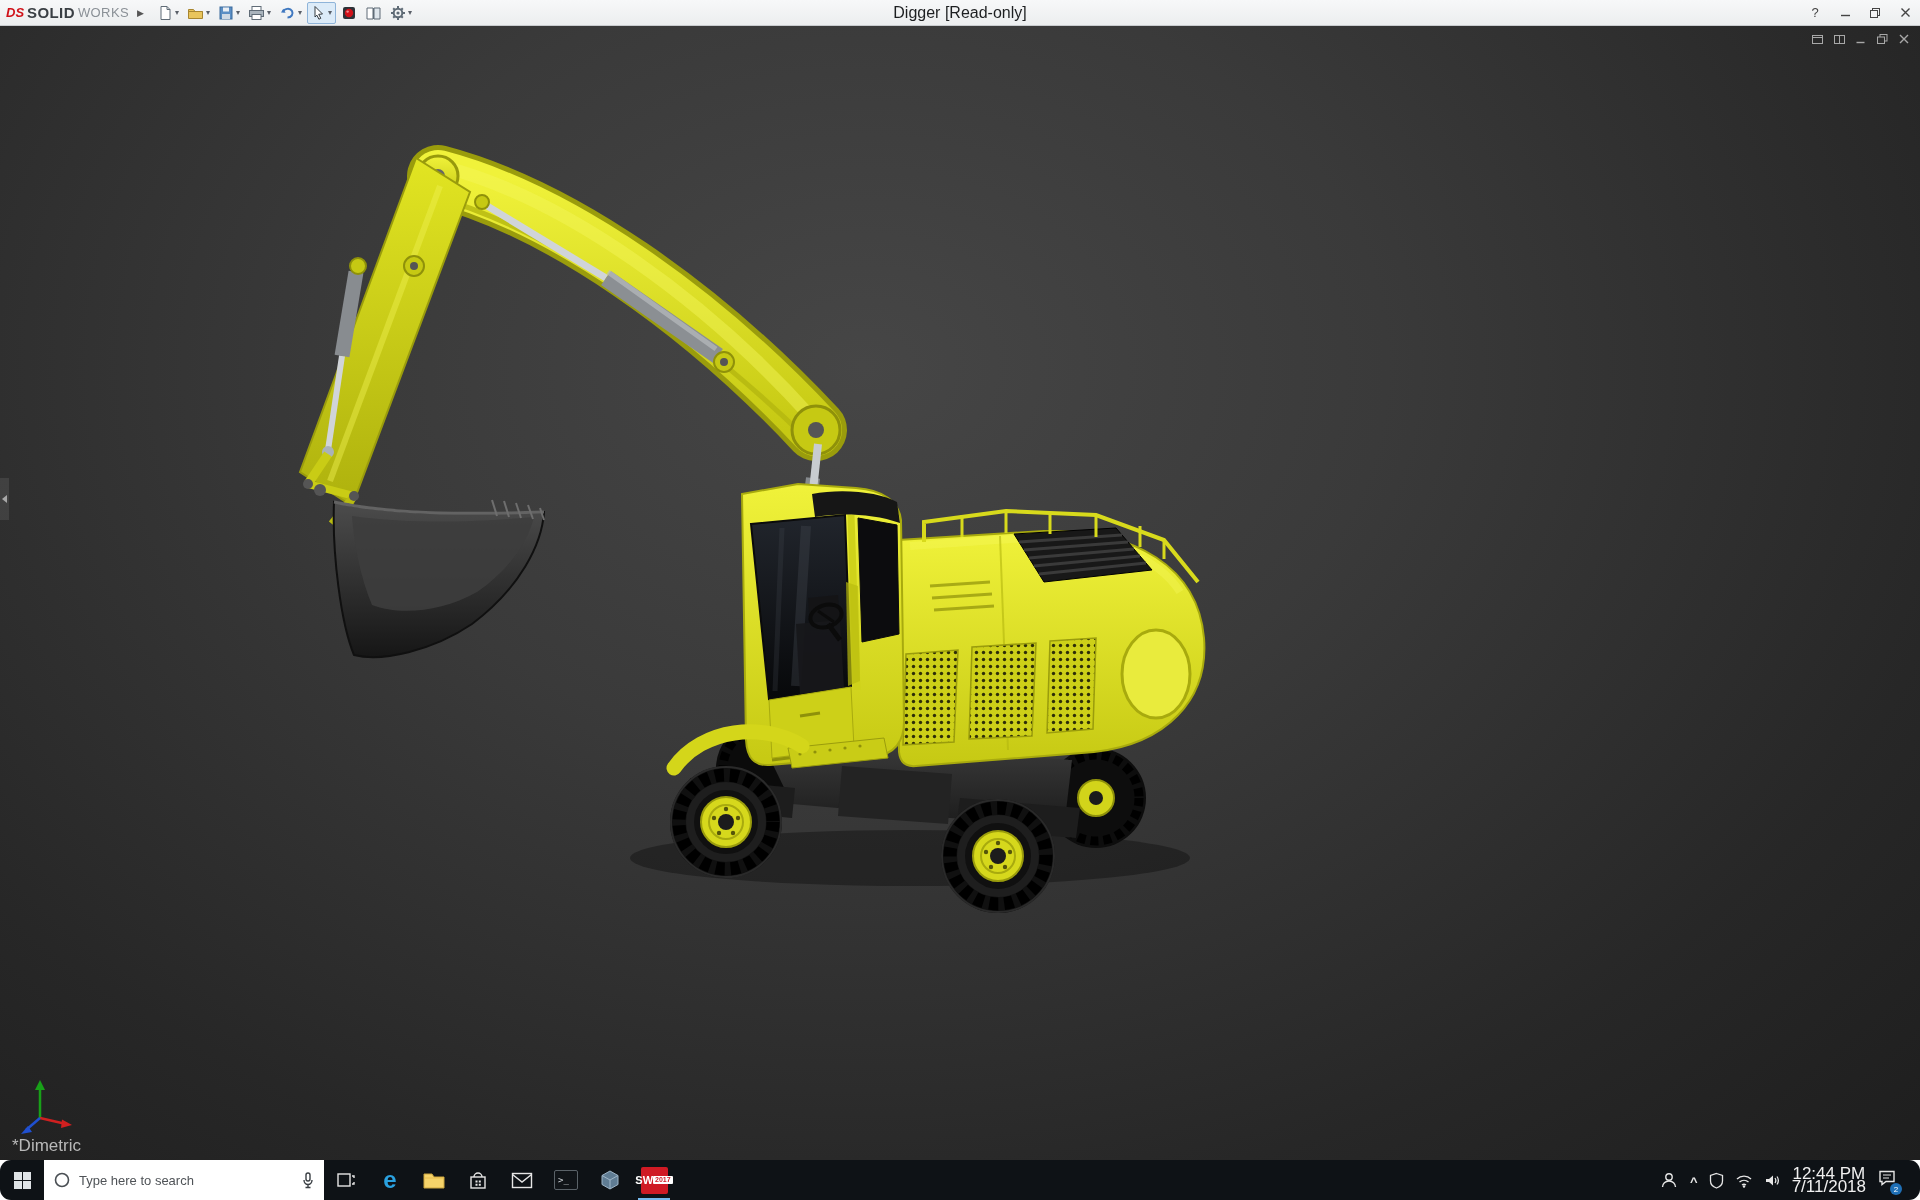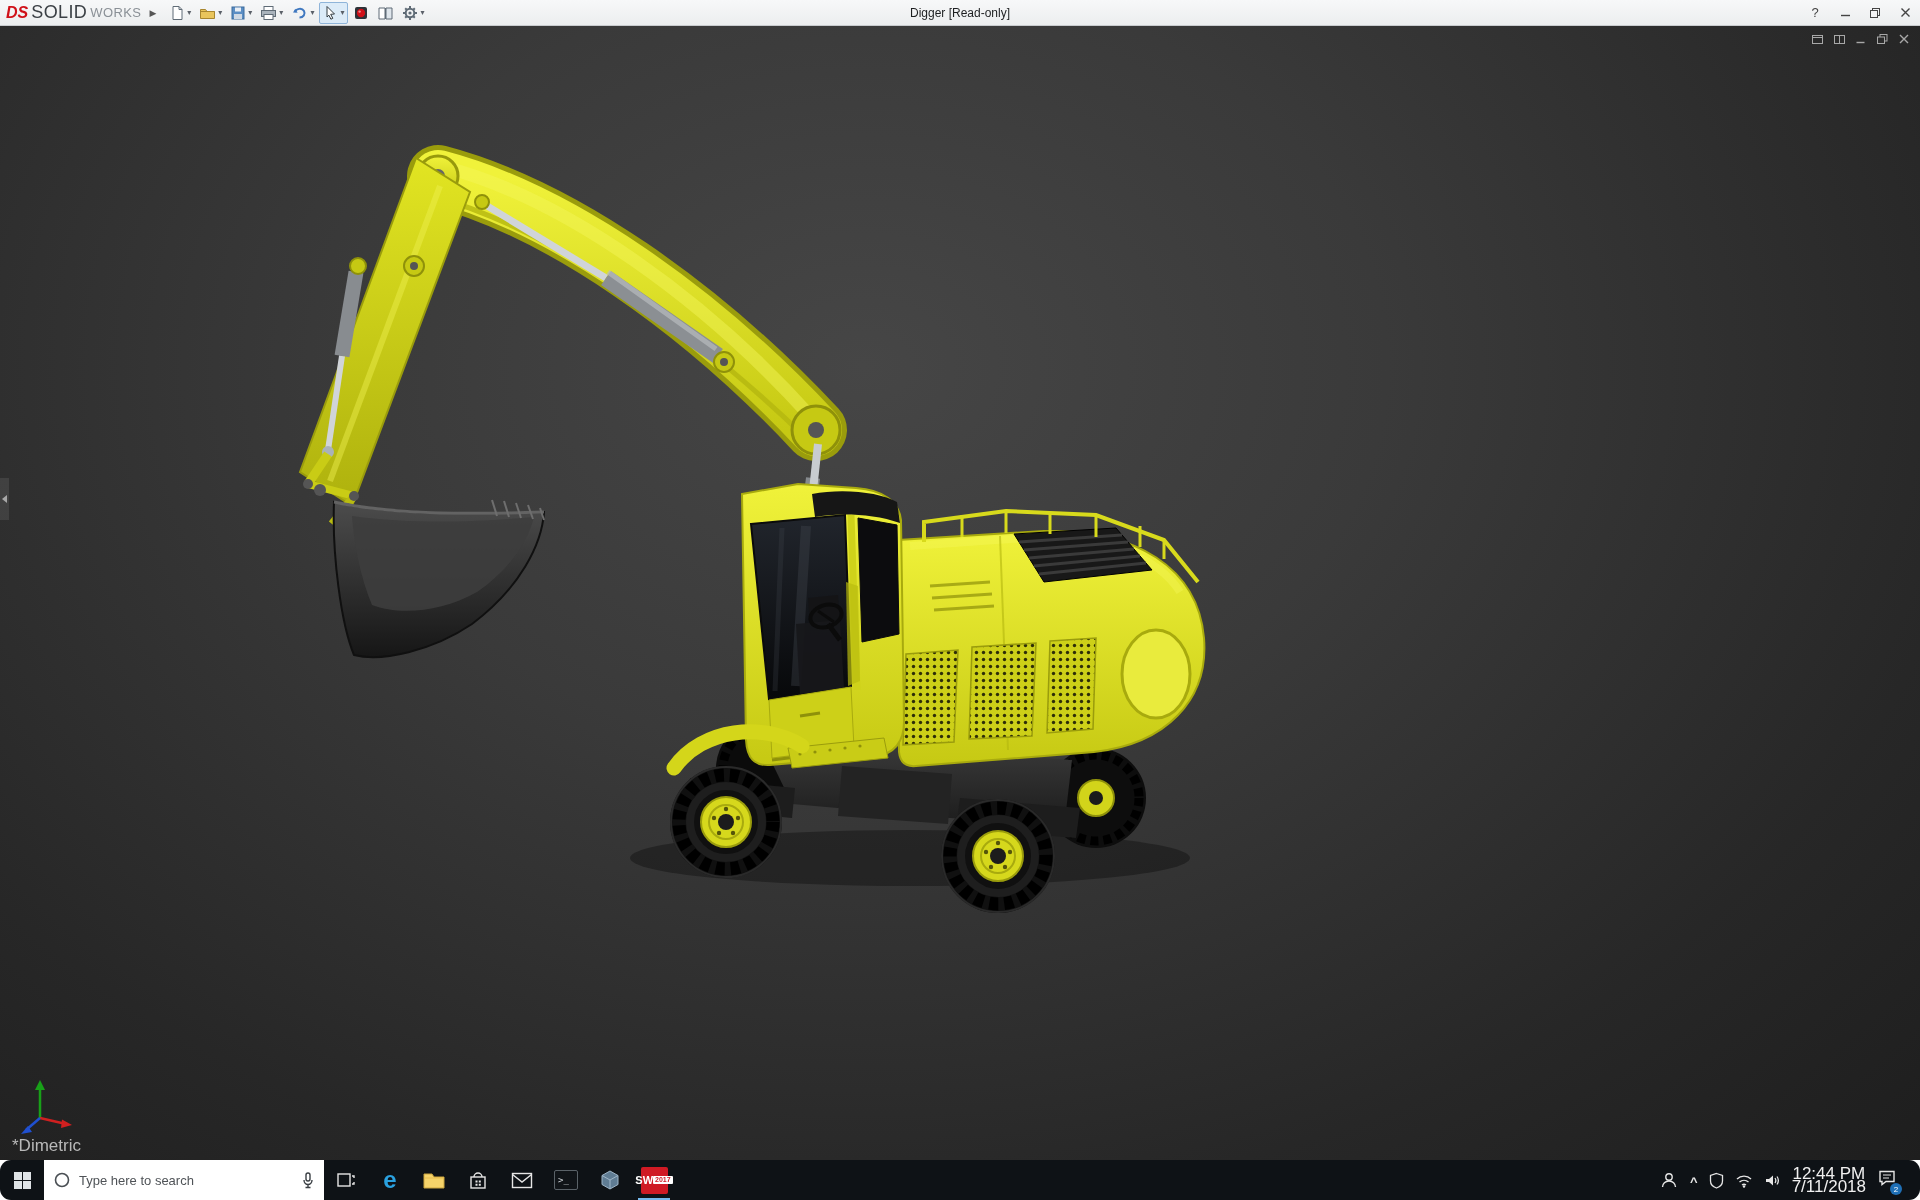--- a/index.html
+++ b/index.html
@@ -5,29 +5,29 @@
   * { margin:0; padding:0; box-sizing:border-box; }
   html,body { width:1920px; height:1200px; overflow:hidden; font-family:"Liberation Sans", sans-serif; }
   .window { display:flex; flex-direction:column; width:100%; height:100%; }
 
   
   .titlebar {
     height:26px; flex:0 0 26px; background:linear-gradient(#f7f8f9,#eceeef);
     border-bottom:1px solid #c9cccf; display:flex; align-items:center; position:relative; padding-left:6px;
   }
   .brand { display:flex; align-items:center; gap:3px; margin-right:4px; }
-  .brand .ds { color:#d01119; font-weight:bold; font-style:italic; font-size:16px; }
-  .brand .bold { color:#3a3f44; font-weight:normal; font-size:18px; letter-spacing:.4px; }
+  .brand .ds { color:#d01119; font-weight:bold; font-style:italic; font-size:13px; }
+  .brand .bold { color:#3a3f44; font-weight:bold; font-size:15px; letter-spacing:.4px; }
   .brand .light { color:#8a9096; font-size:13px; letter-spacing:.4px; }
   .flyout-arrow { color:#555; font-size:9px; margin:0 10px 0 4px; cursor:pointer; }
   .toolbar { display:flex; align-items:center; gap:2px; }
   .tool { display:flex; align-items:center; padding:2px 3px; border-radius:2px; }
   .tool.active { border:1px solid #8fb4d9; background:#dcebf8; }
   .caret { font-size:8px; color:#5a6068; margin-left:2px; }
-  .tb-title { position:absolute; left:50%; top:50%; transform:translate(-50%,-50%); font-size:12px; color:#1d1f21; }
+  .tb-title { position:absolute; left:50%; top:50%; transform:translate(-50%,-50%); font-size:16px; color:#1d1f21; }
   .win-controls { position:absolute; right:0; top:0; height:100%; display:flex; align-items:center; }
   .win-btn { width:30px; height:100%; display:flex; align-items:center; justify-content:center; color:#444; font-size:13px; }
 
   
   .viewport {
     position:relative; flex:1 1 auto; overflow:hidden;
     background:radial-gradient(ellipse at 45% 30%, #464646 0%, #3a3a3a 35%, #272727 75%, #1e1e1e 100%);
   }
   .scene { position:absolute; inset:0; width:100%; height:100%; }
   .doc-controls { position:absolute; top:7px; right:10px; display:flex; gap:9px; align-items:center; }

